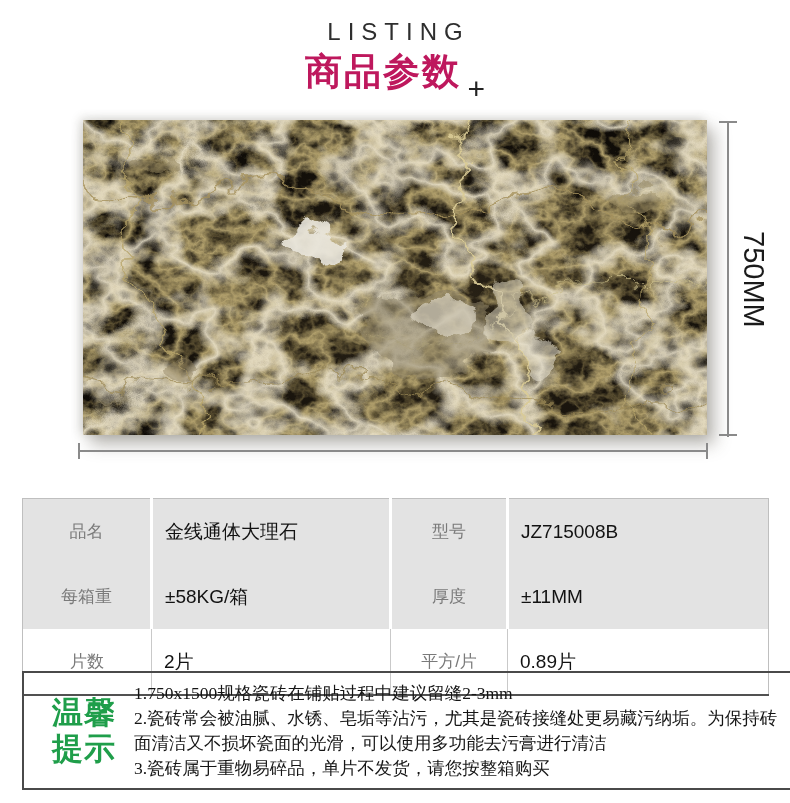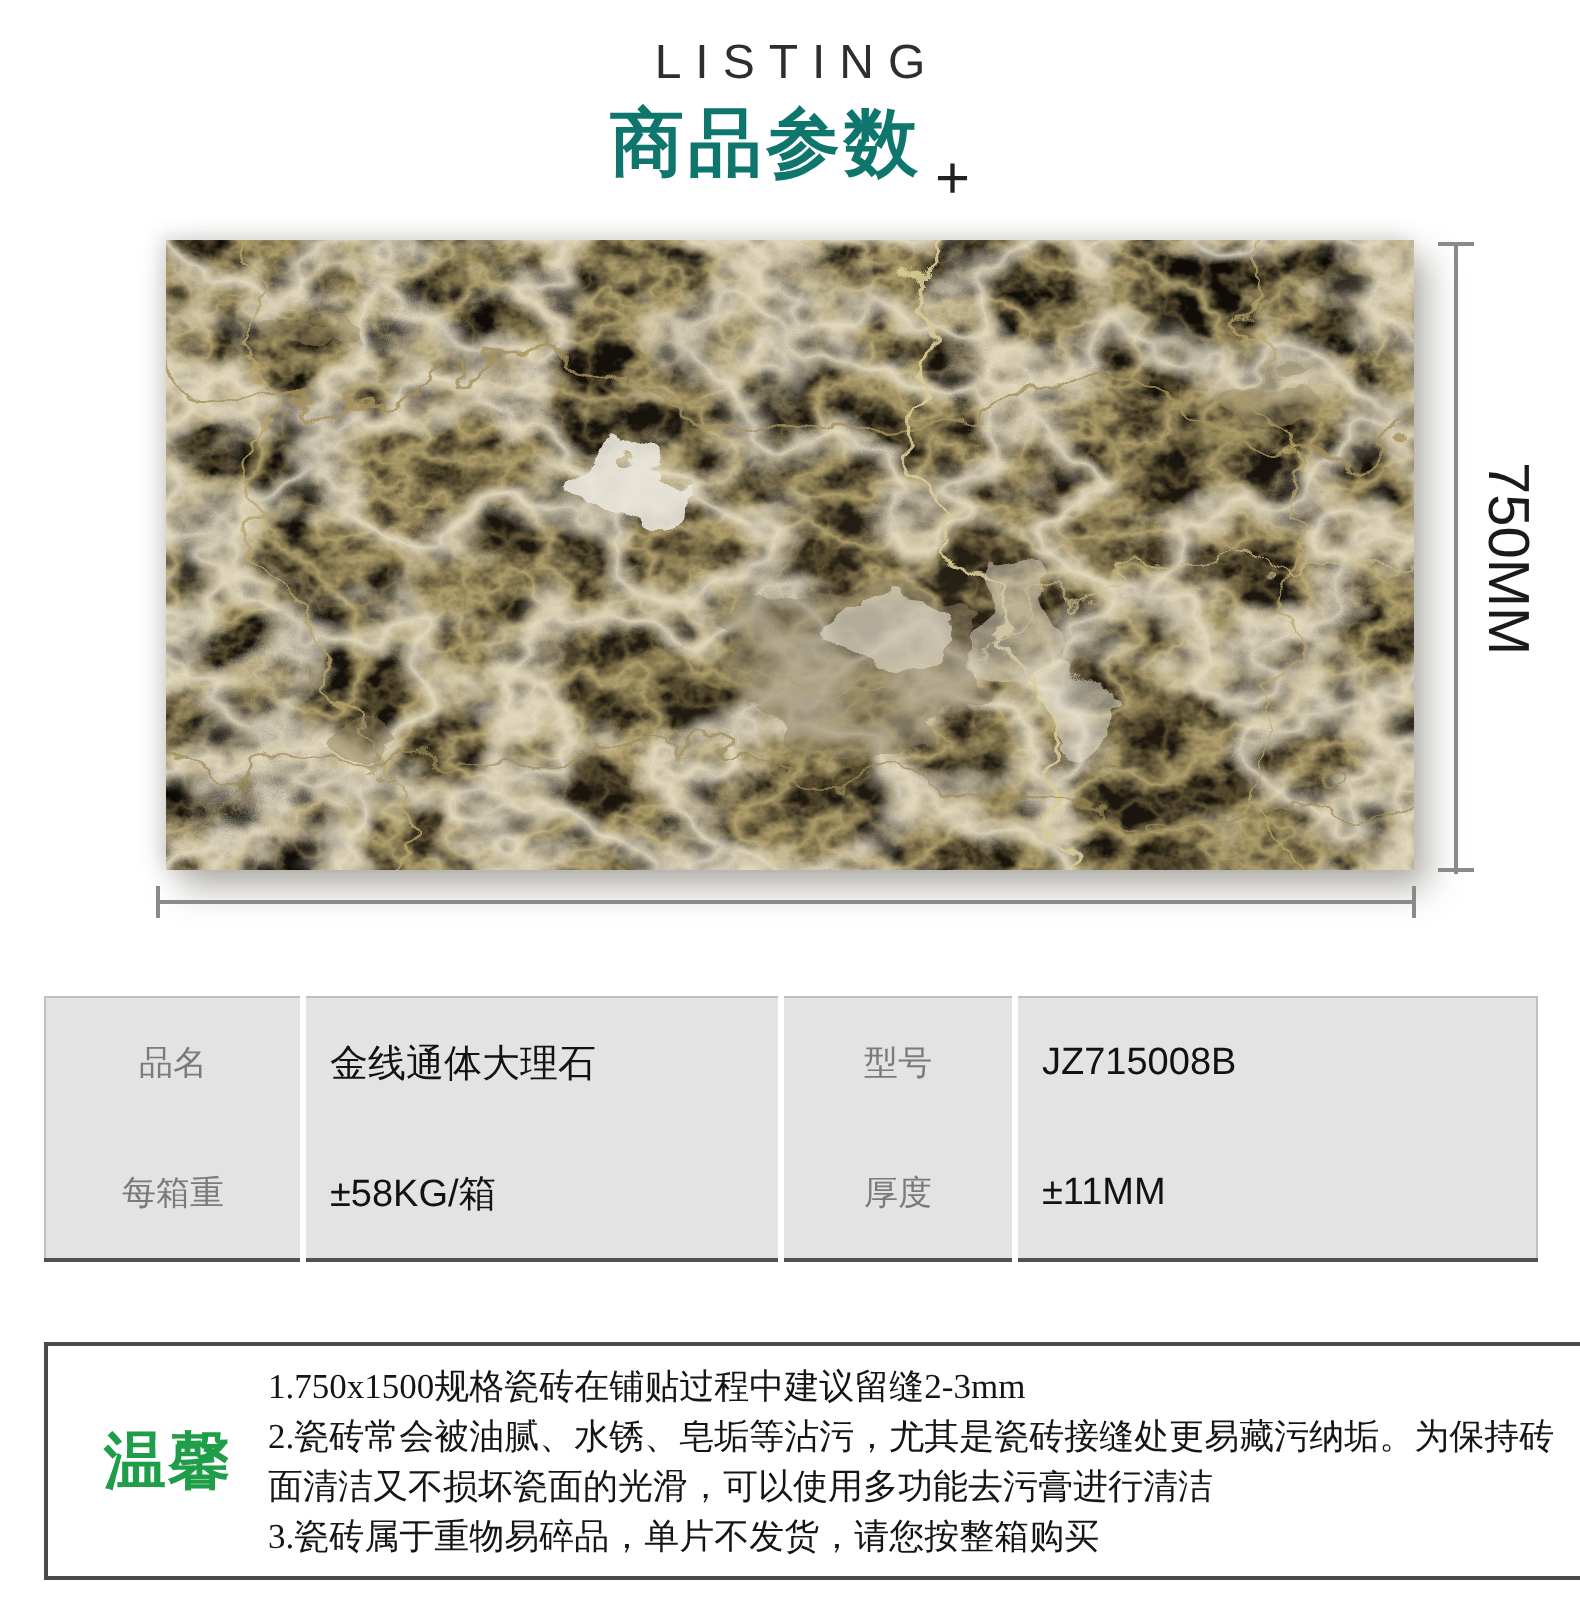--- a/index.html
+++ b/index.html
@@ -16,21 +16,21 @@
     text-align:center; font-size:24px; font-weight:300;
     letter-spacing:7px; padding-left:7px; box-sizing:border-box;
     color:#2e2e2e;
   }
   .title-row {
     position:absolute; top:47px; left:0; width:100%;
     text-align:center; white-space:nowrap;
   }
   .page-title {
     display:inline-block; font-size:37px; font-weight:700;
-    letter-spacing:2px; color:#0f766e;
+    letter-spacing:2px; color:#be185d;
   }
   .plus-mark {
     display:inline-block; font-size:30px; font-weight:300; color:#222;
     transform:translateY(15px); margin-left:2px;
   }
 
   
   .tile {
     position:absolute; left:83px; top:120px; width:624px; height:315px;
     background:#0a0805;
@@ -189,26 +189,33 @@
         <td class="val sep">金线通体大理石</td>
         <td class="lab sep">型号</td>
         <td class="val sep">JZ715008B</td>
       </tr>
       <tr class="row-gray">
         <td class="lab">每箱重</td>
         <td class="val sep">±58KG/箱</td>
         <td class="lab sep">厚度</td>
         <td class="val sep">±11MM</td>
       </tr>
+      <tr class="row-white">
+        <td class="lab">片数</td>
+        <td class="val sep">2片</td>
+        <td class="lab sep">平方/片</td>
+        <td class="val sep">0.89片</td>
+      </tr>
     </tbody>
   </table>
 
   <div class="tips">
     <div class="tips-title">
       <div>温馨</div>
+      <div>提示</div>
     </div>
     <div class="tips-body">
       <div class="tip-line">1.750x1500规格瓷砖在铺贴过程中建议留缝2-3mm</div>
       <div class="tip-line">2.瓷砖常会被油腻、水锈、皂垢等沾污，尤其是瓷砖接缝处更易藏污纳垢。为保持砖面清洁又不损坏瓷面的光滑，可以使用多功能去污膏进行清洁</div>
       <div class="tip-line">3.瓷砖属于重物易碎品，单片不发货，请您按整箱购买</div>
     </div>
   </div>
 
 </div>
 

